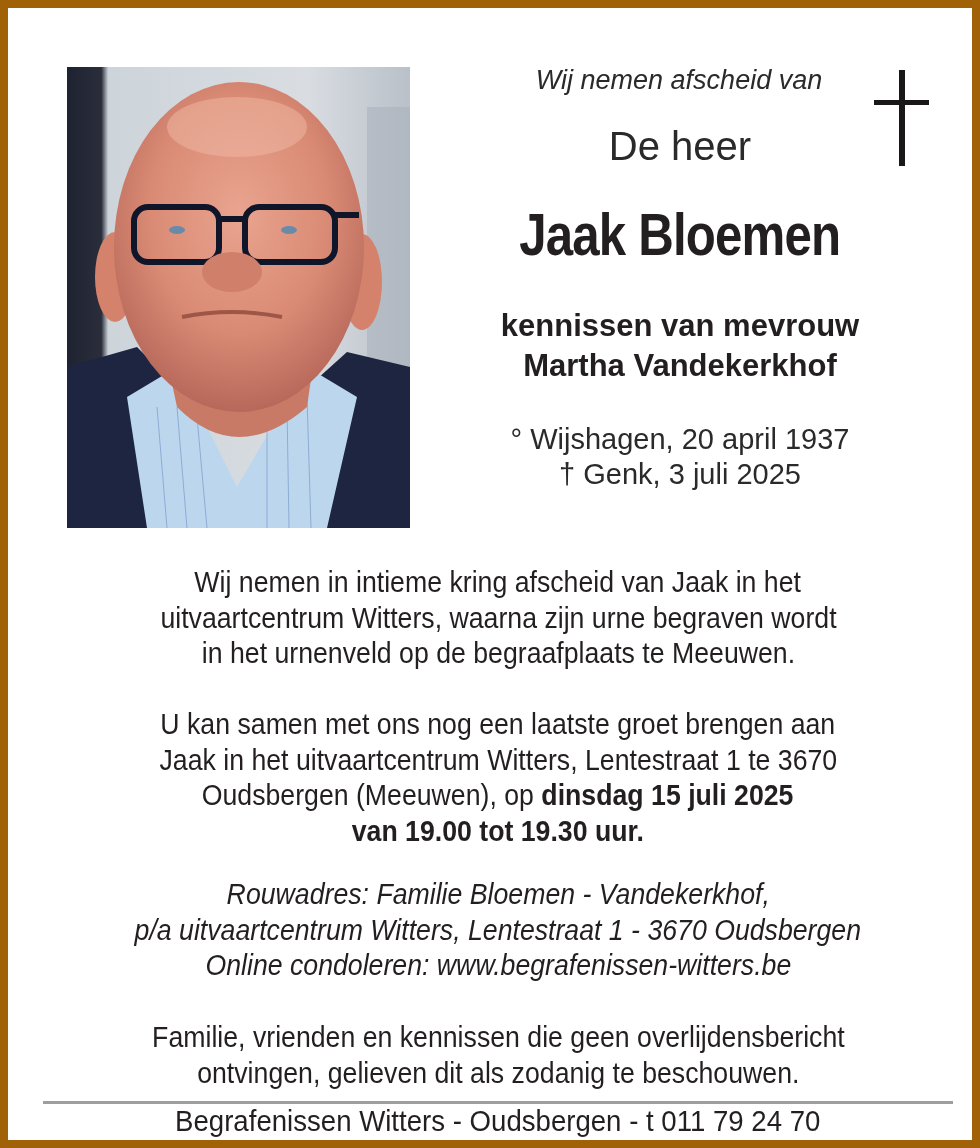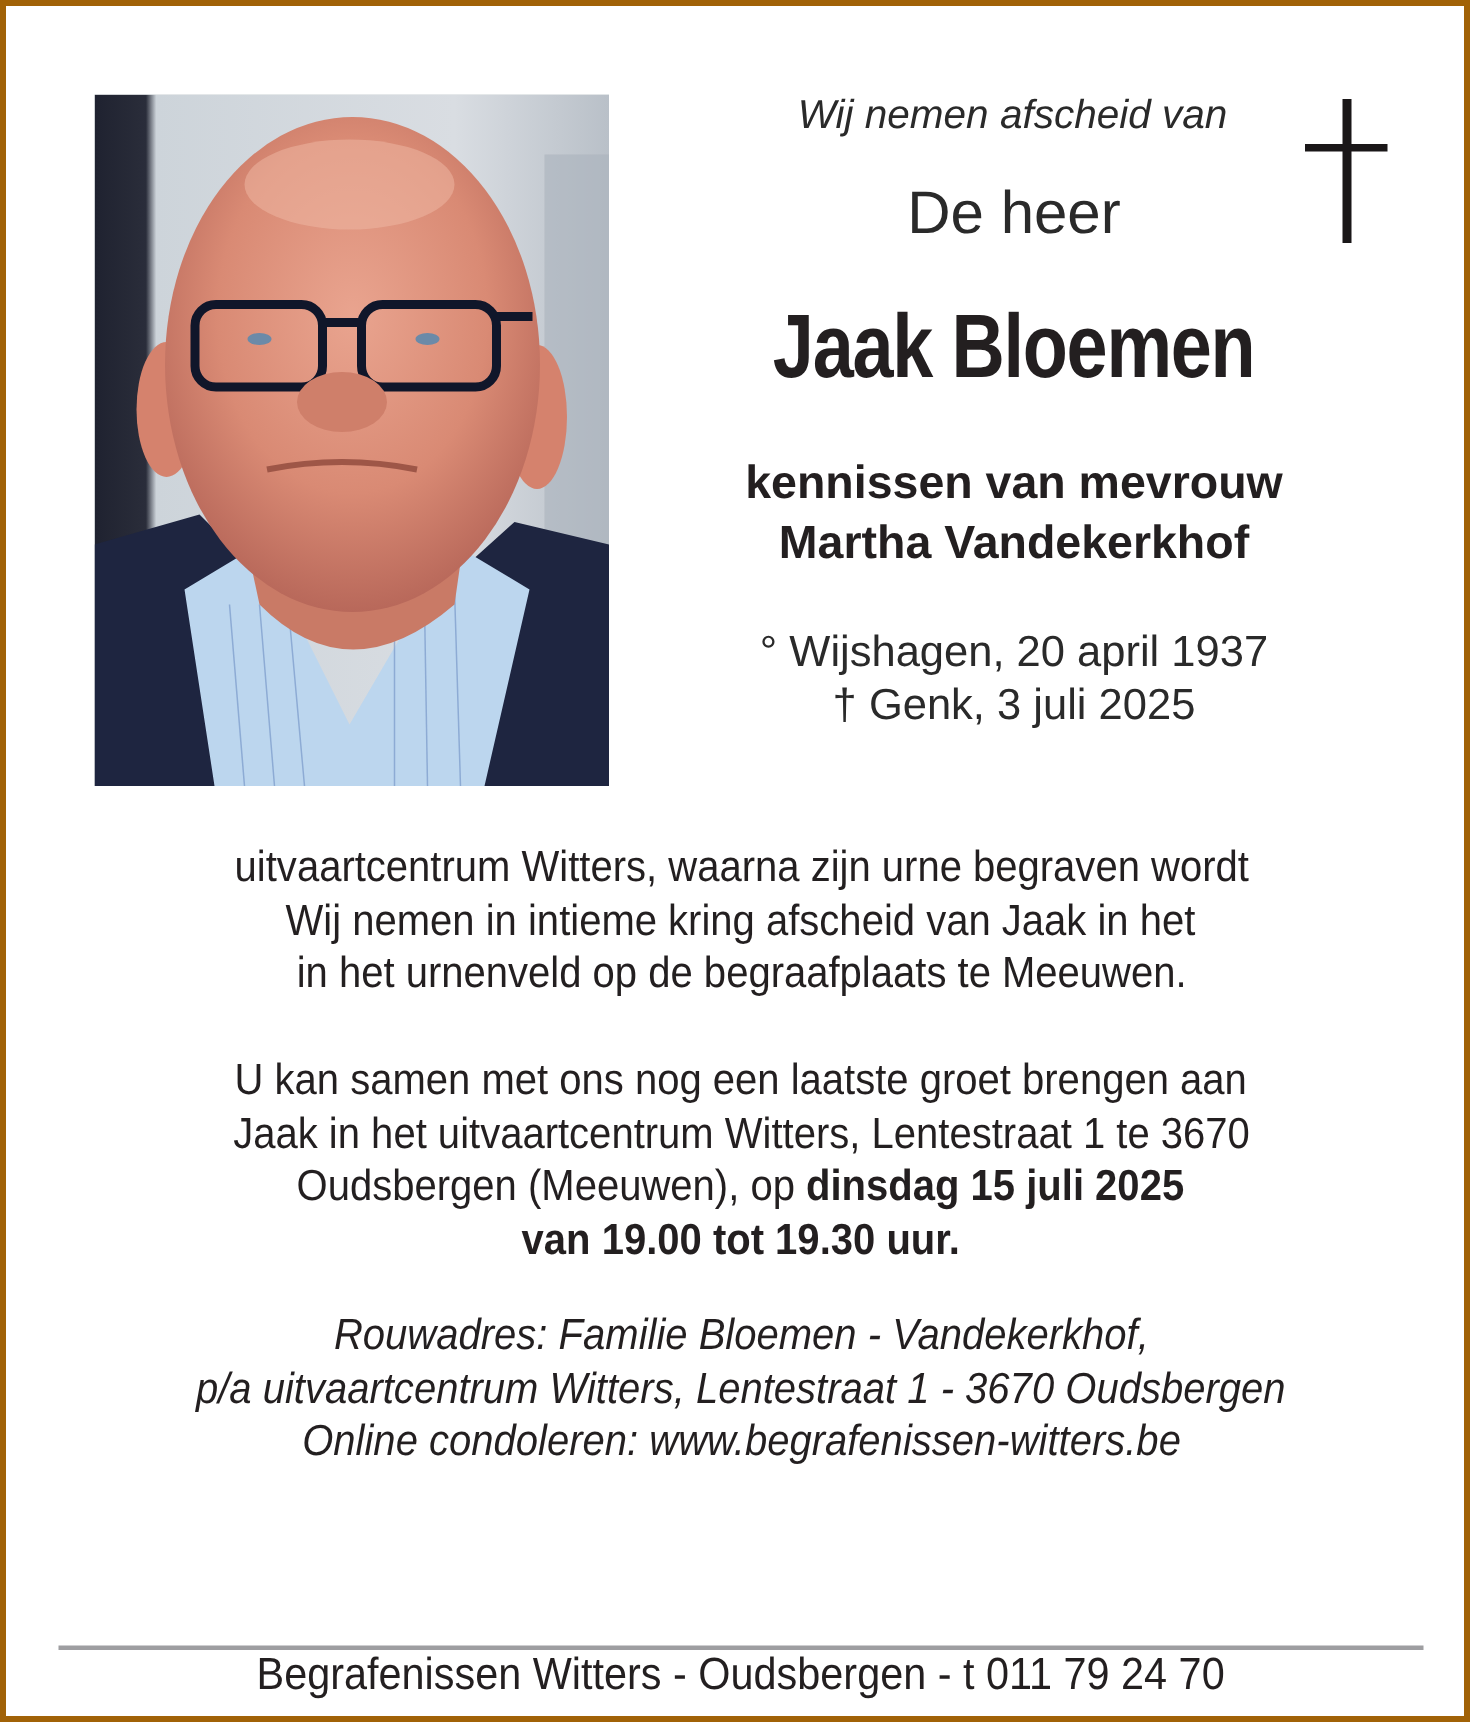--- a/index.html
+++ b/index.html
@@ -1,17 +1,17 @@
 <!DOCTYPE html>
 <html><head>
   <meta charset="utf-8">
   <style>
     html, body { margin: 0; padding: 0; background: #ffffff; }
     body { width: 980px; height: 1148px; position: relative; overflow: hidden; font-family: "Liberation Sans", sans-serif; color: #231f20; }
-    .frame { position: absolute; left: 0; top: 0; width: 980px; height: 1148px; box-sizing: border-box; border: 4px solid #a16207; background: #fff; }
+    .frame { position: absolute; left: 0; top: 0; width: 980px; height: 1148px; box-sizing: border-box; border: 8px solid #a16207; background: #fff; }
     .photo { position: absolute; left: 59px; top: 59px; width: 343px; height: 461px; overflow: hidden; background: #cfd5d8; }
     .cross-v { position: absolute; left: 891px; top: 62px; width: 6px; height: 96px; background: #1a1718; }
     .cross-h { position: absolute; left: 866px; top: 92px; width: 55px; height: 5px; background: #1a1718; }
     .right-col { position: absolute; left: 440px; width: 464px; text-align: center; }
     .intro { top: 52px; left: 440px; width: 462px; font-size: 27px; font-style: italic; font-weight: 300; color: #2a2a2a; line-height: 40px; }
     .title { top: 118px; font-size: 40px; line-height: 40px; color: #2a2a2a; }
     .name { top: 190px; font-size: 60px; font-weight: bold; line-height: 74px; color: #231f20; letter-spacing: -1px; }
     .name span { display: inline-block; transform: scaleX(0.82); transform-origin: center; }
     .spouse { top: 298px; font-size: 31px; font-weight: bold; line-height: 40px; color: #231f20; }
     .dates { top: 414px; font-size: 29px; line-height: 35px; color: #2a2a2a; }
@@ -94,35 +94,39 @@
   <div class="right-col spouse">
     <div>kennissen van mevrouw</div>
     <div>Martha Vandekerkhof</div>
   </div>
   <div class="right-col dates">
     <div>° Wijshagen, 20 april 1937</div>
     <div>† Genk, 3 juli 2025</div>
   </div>
 
   <div class="para p1">
+    <div><span class="cond">Wij nemen in intieme kring afscheid van Jaak in het</span></div>
     <div><span class="cond">uitvaartcentrum Witters, waarna zijn urne begraven wordt</span></div>
-    <div><span class="cond">Wij nemen in intieme kring afscheid van Jaak in het</span></div>
     <div><span class="cond">in het urnenveld op de begraafplaats te Meeuwen.</span></div>
   </div>
 
   <div class="para p2">
     <div><span class="cond">U kan samen met ons nog een laatste groet brengen aan</span></div>
     <div><span class="cond">Jaak in het uitvaartcentrum Witters, Lentestraat 1 te 3670</span></div>
     <div><span class="cond"><span>Oudsbergen (Meeuwen), op </span><span class="b">dinsdag 15 juli 2025</span></span></div>
     <div><span class="cond b">van 19.00 tot 19.30 uur.</span></div>
   </div>
 
   <div class="para p3">
     <div><span class="cond">Rouwadres: Familie Bloemen - Vandekerkhof,</span></div>
     <div><span class="cond">p/a uitvaartcentrum Witters, Lentestraat 1 - 3670 Oudsbergen</span></div>
     <div><span class="cond">Online condoleren: www.begrafenissen-witters.be</span></div>
   </div>
 
+  <div class="para p4">
+    <div><span class="cond">Familie, vrienden en kennissen die geen overlijdensbericht</span></div>
+    <div><span class="cond">ontvingen, gelieven dit als zodanig te beschouwen.</span></div>
+  </div>
 
   <div class="rule"></div>
   <div class="footer"><span>Begrafenissen Witters - Oudsbergen - t 011 79 24 70</span></div>
 
 </div>
 
 </body></html>

